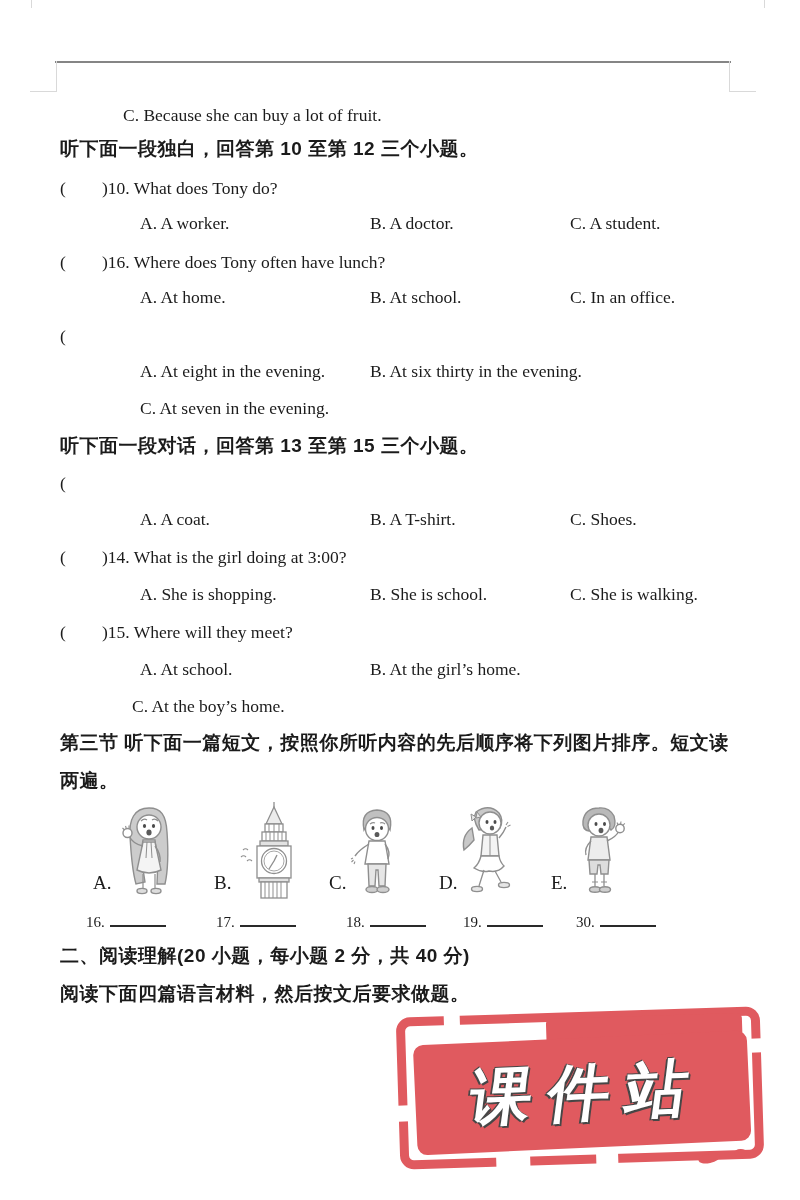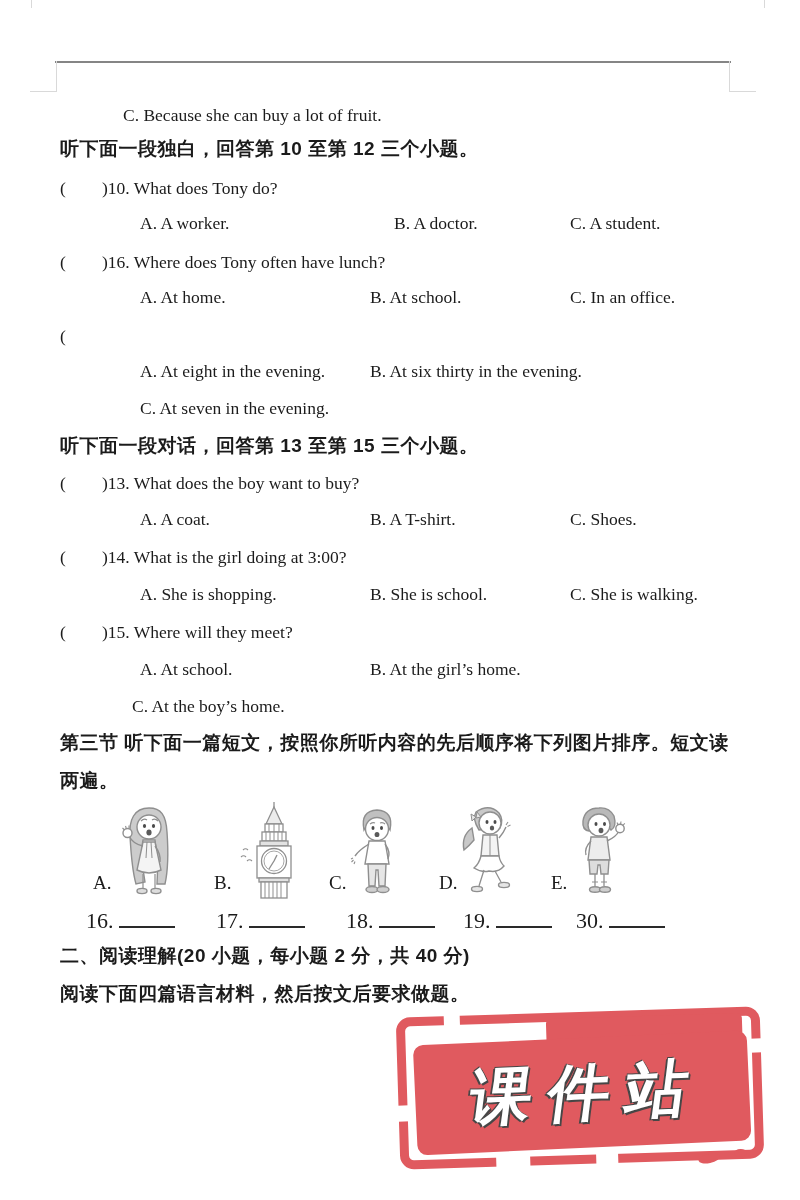--- a/index.html
+++ b/index.html
@@ -3,21 +3,21 @@
 <meta charset="utf-8">
 <style>
   html,body{margin:0;padding:0;background:#ffffff;}
   .page{position:relative;width:800px;height:1200px;background:#ffffff;overflow:hidden;
         font-family:"Liberation Serif", serif;color:#1b1b1b;}
   .abs{position:absolute;white-space:nowrap;}
   .en{font-size:17.5px;line-height:1.1;}
   .cjk{font-family:"Liberation Sans", sans-serif;font-size:19px;font-weight:bold;
        letter-spacing:0.5px;line-height:1.1;}
   .pic-label{font-size:19px;}
-  .blank-item{font-size:22px;}
+  .blank-item{font-size:15px;}
   .blank-line{display:inline-block;width:56px;height:17px;border-bottom:2px solid #2a2a2a;
               margin-left:5px;}
   
   .rule-dark{position:absolute;left:55px;top:61px;width:676px;height:2px;background:#858585;}
   .mark{position:absolute;background:#d9d9d9;}
   
   .fig{position:absolute;}
   .fig svg{display:block;}
   
   .stamp{position:absolute;left:398px;top:1012px;width:364px;height:152px;
@@ -50,38 +50,37 @@
   <div class="mark" style="left:729px;top:61px;width:1px;height:31px;"></div>
   <div class="mark" style="left:729px;top:91px;width:27px;height:1px;"></div>
 
   <div class="abs en" style="left:123px;top:106px;">C. Because she can buy a lot of fruit.</div>
 
   <div class="abs cjk" style="left:60px;top:139px;">听下面一段独白，回答第 10 至第 12 三个小题。</div>
 
   <div class="abs en" style="left:60px;top:179px;">(</div>
   <div class="abs en" style="left:102px;top:179px;">)10. What does Tony do?</div>
   <div class="abs en" style="left:140px;top:214px;">A. A worker.</div>
-  <div class="abs en" style="left:370px;top:214px;margin-left:24px;">B. A doctor.</div>
+  <div class="abs en" style="left:370px;top:214px;">B. A doctor.</div>
   <div class="abs en" style="left:570px;top:214px;">C. A student.</div>
 
   <div class="abs en" style="left:60px;top:253px;">(</div>
   <div class="abs en" style="left:102px;top:253px;">)16. Where does Tony often have lunch?</div>
   <div class="abs en" style="left:140px;top:288px;">A. At home.</div>
   <div class="abs en" style="left:370px;top:288px;">B. At school.</div>
   <div class="abs en" style="left:570px;top:288px;">C. In an office.</div>
 
   <div class="abs en" style="left:60px;top:327px;">(</div>
   <div class="abs en" style="left:140px;top:362px;">A. At eight in the evening.</div>
   <div class="abs en" style="left:370px;top:362px;">B. At six thirty in the evening.</div>
   <div class="abs en" style="left:140px;top:399px;">C. At seven in the evening.</div>
 
   <div class="abs cjk" style="left:60px;top:436px;">听下面一段对话，回答第 13 至第 15 三个小题。</div>
 
   <div class="abs en" style="left:60px;top:474px;">(</div>
-  <div class="abs en" style="left:102px;top:474px;">)13. What does the boy want to buy?</div>
   <div class="abs en" style="left:140px;top:510px;">A. A coat.</div>
   <div class="abs en" style="left:370px;top:510px;">B. A T-shirt.</div>
   <div class="abs en" style="left:570px;top:510px;">C. Shoes.</div>
 
   <div class="abs en" style="left:60px;top:548px;">(</div>
   <div class="abs en" style="left:102px;top:548px;">)14. What is the girl doing at 3:00?</div>
   <div class="abs en" style="left:140px;top:585px;">A. She is shopping.</div>
   <div class="abs en" style="left:370px;top:585px;">B. She is school.</div>
   <div class="abs en" style="left:570px;top:585px;">C. She is walking.</div>
 

